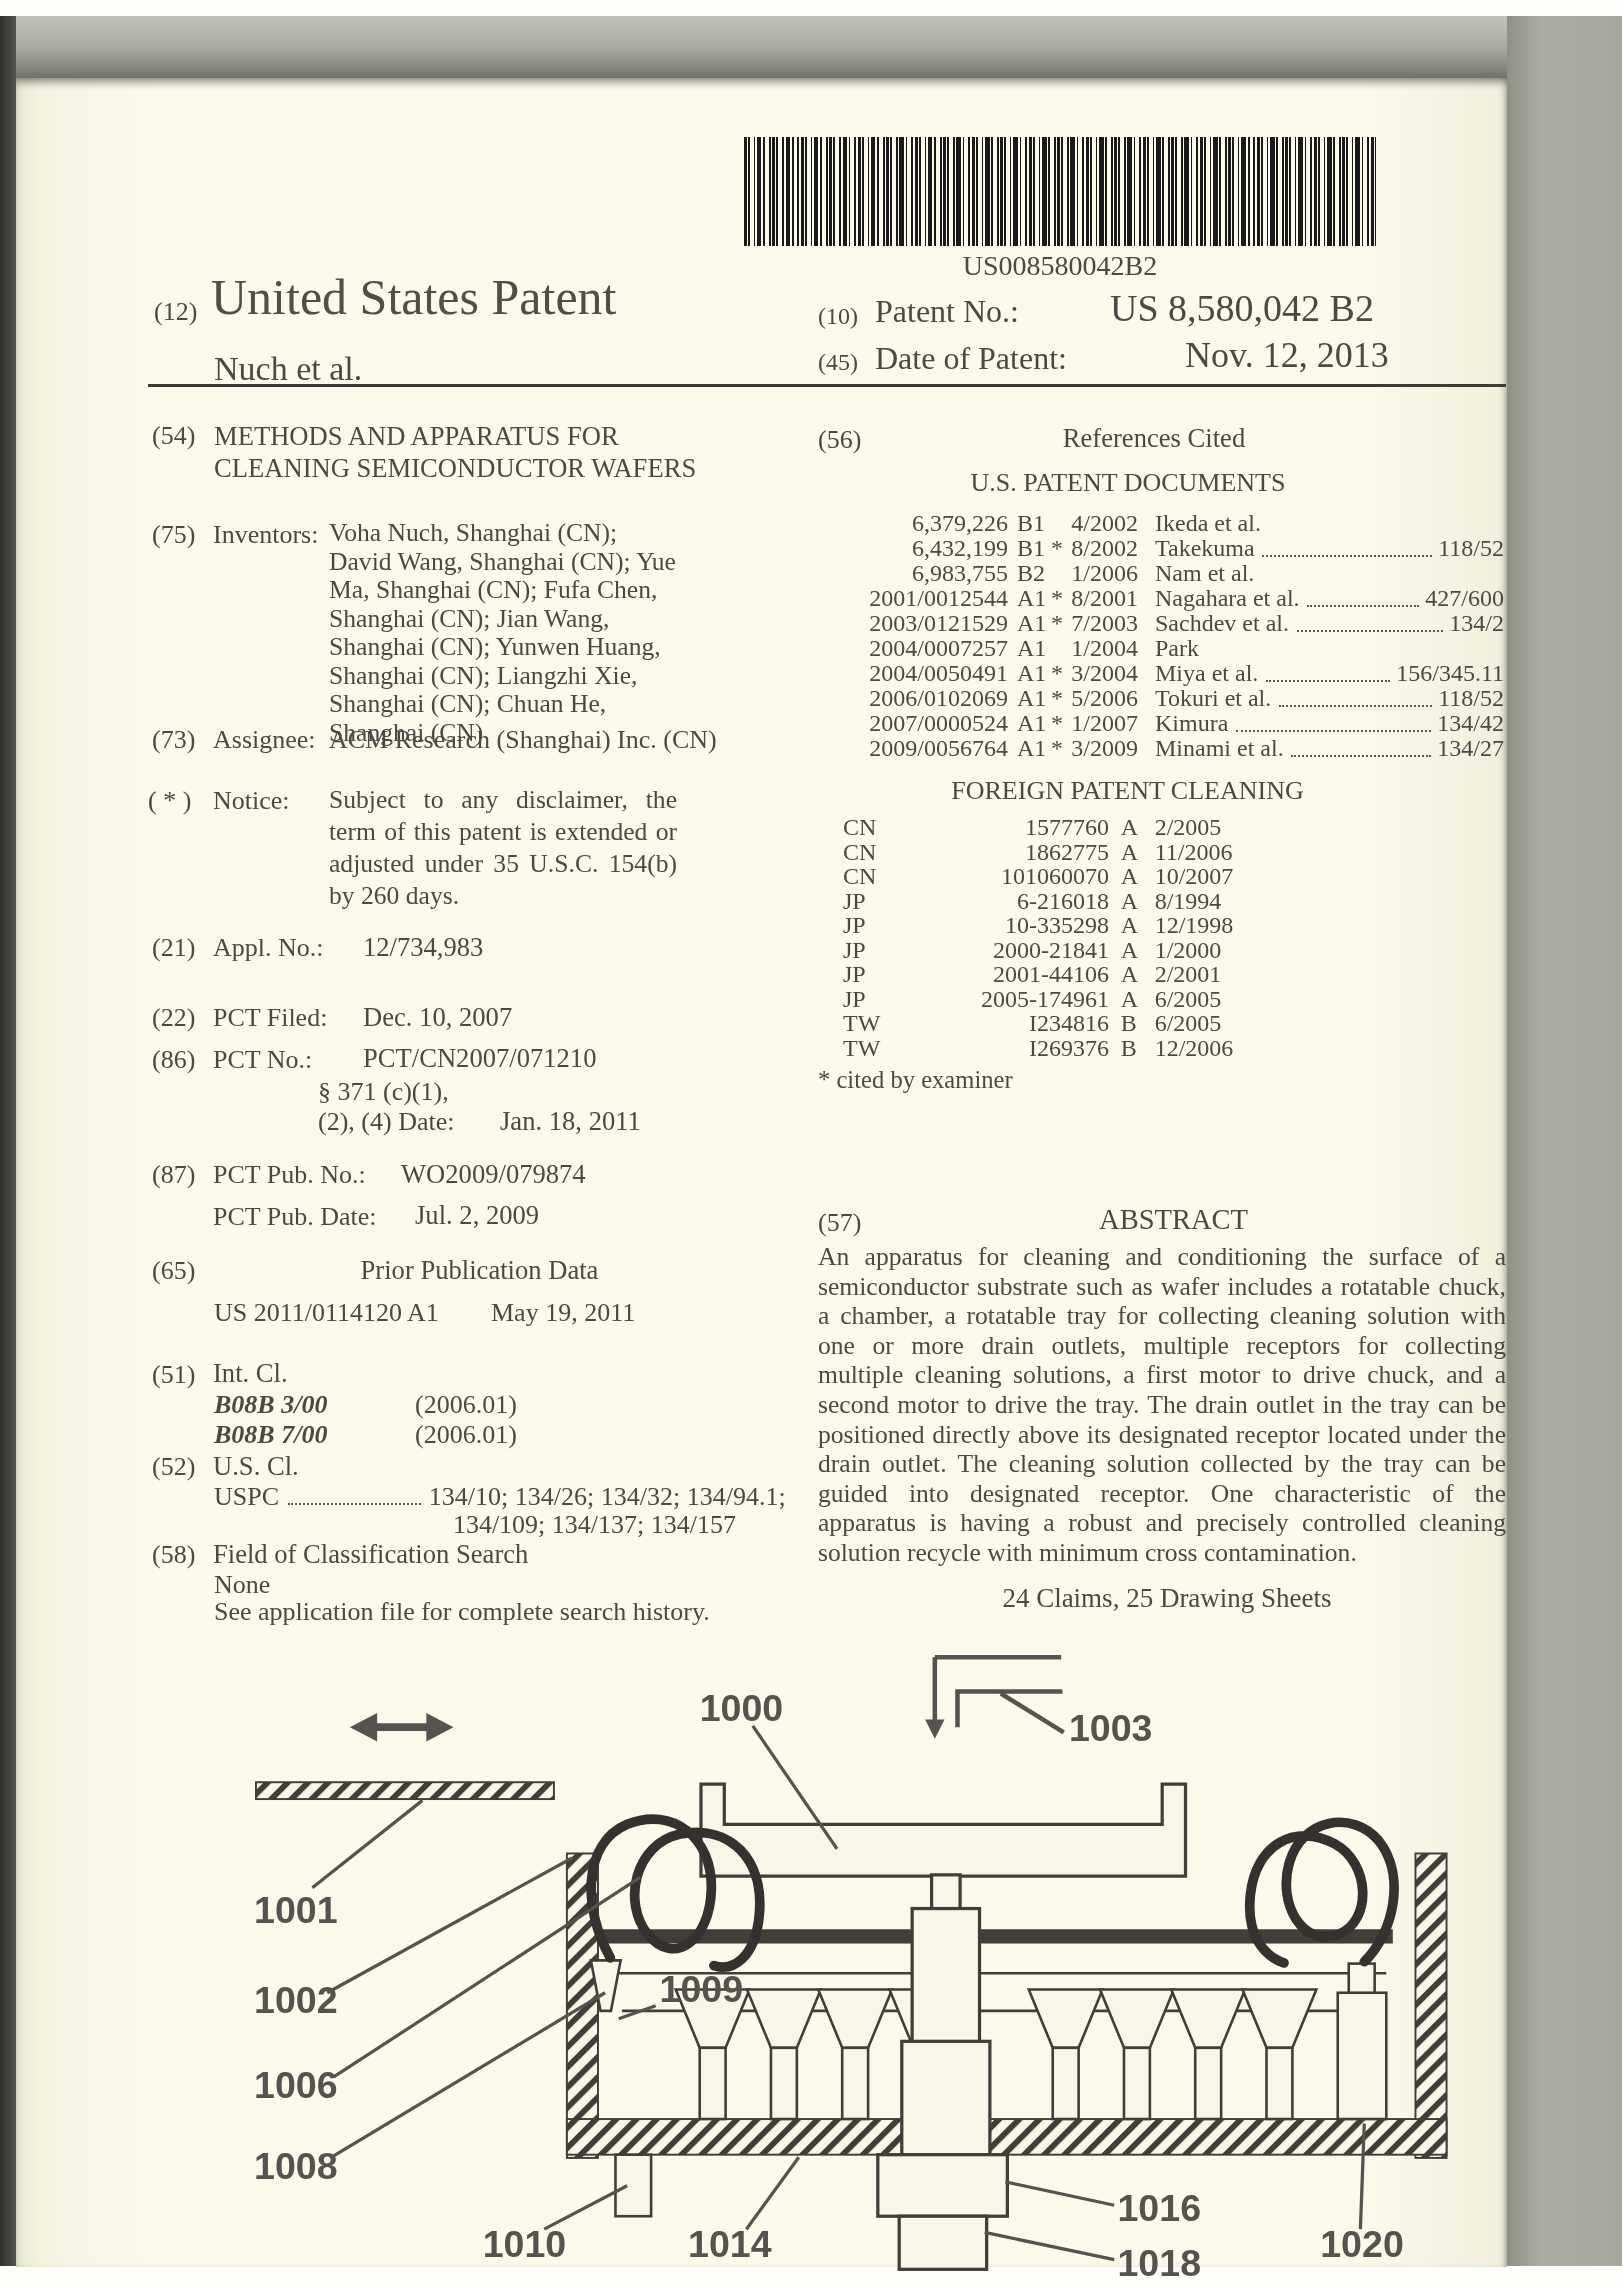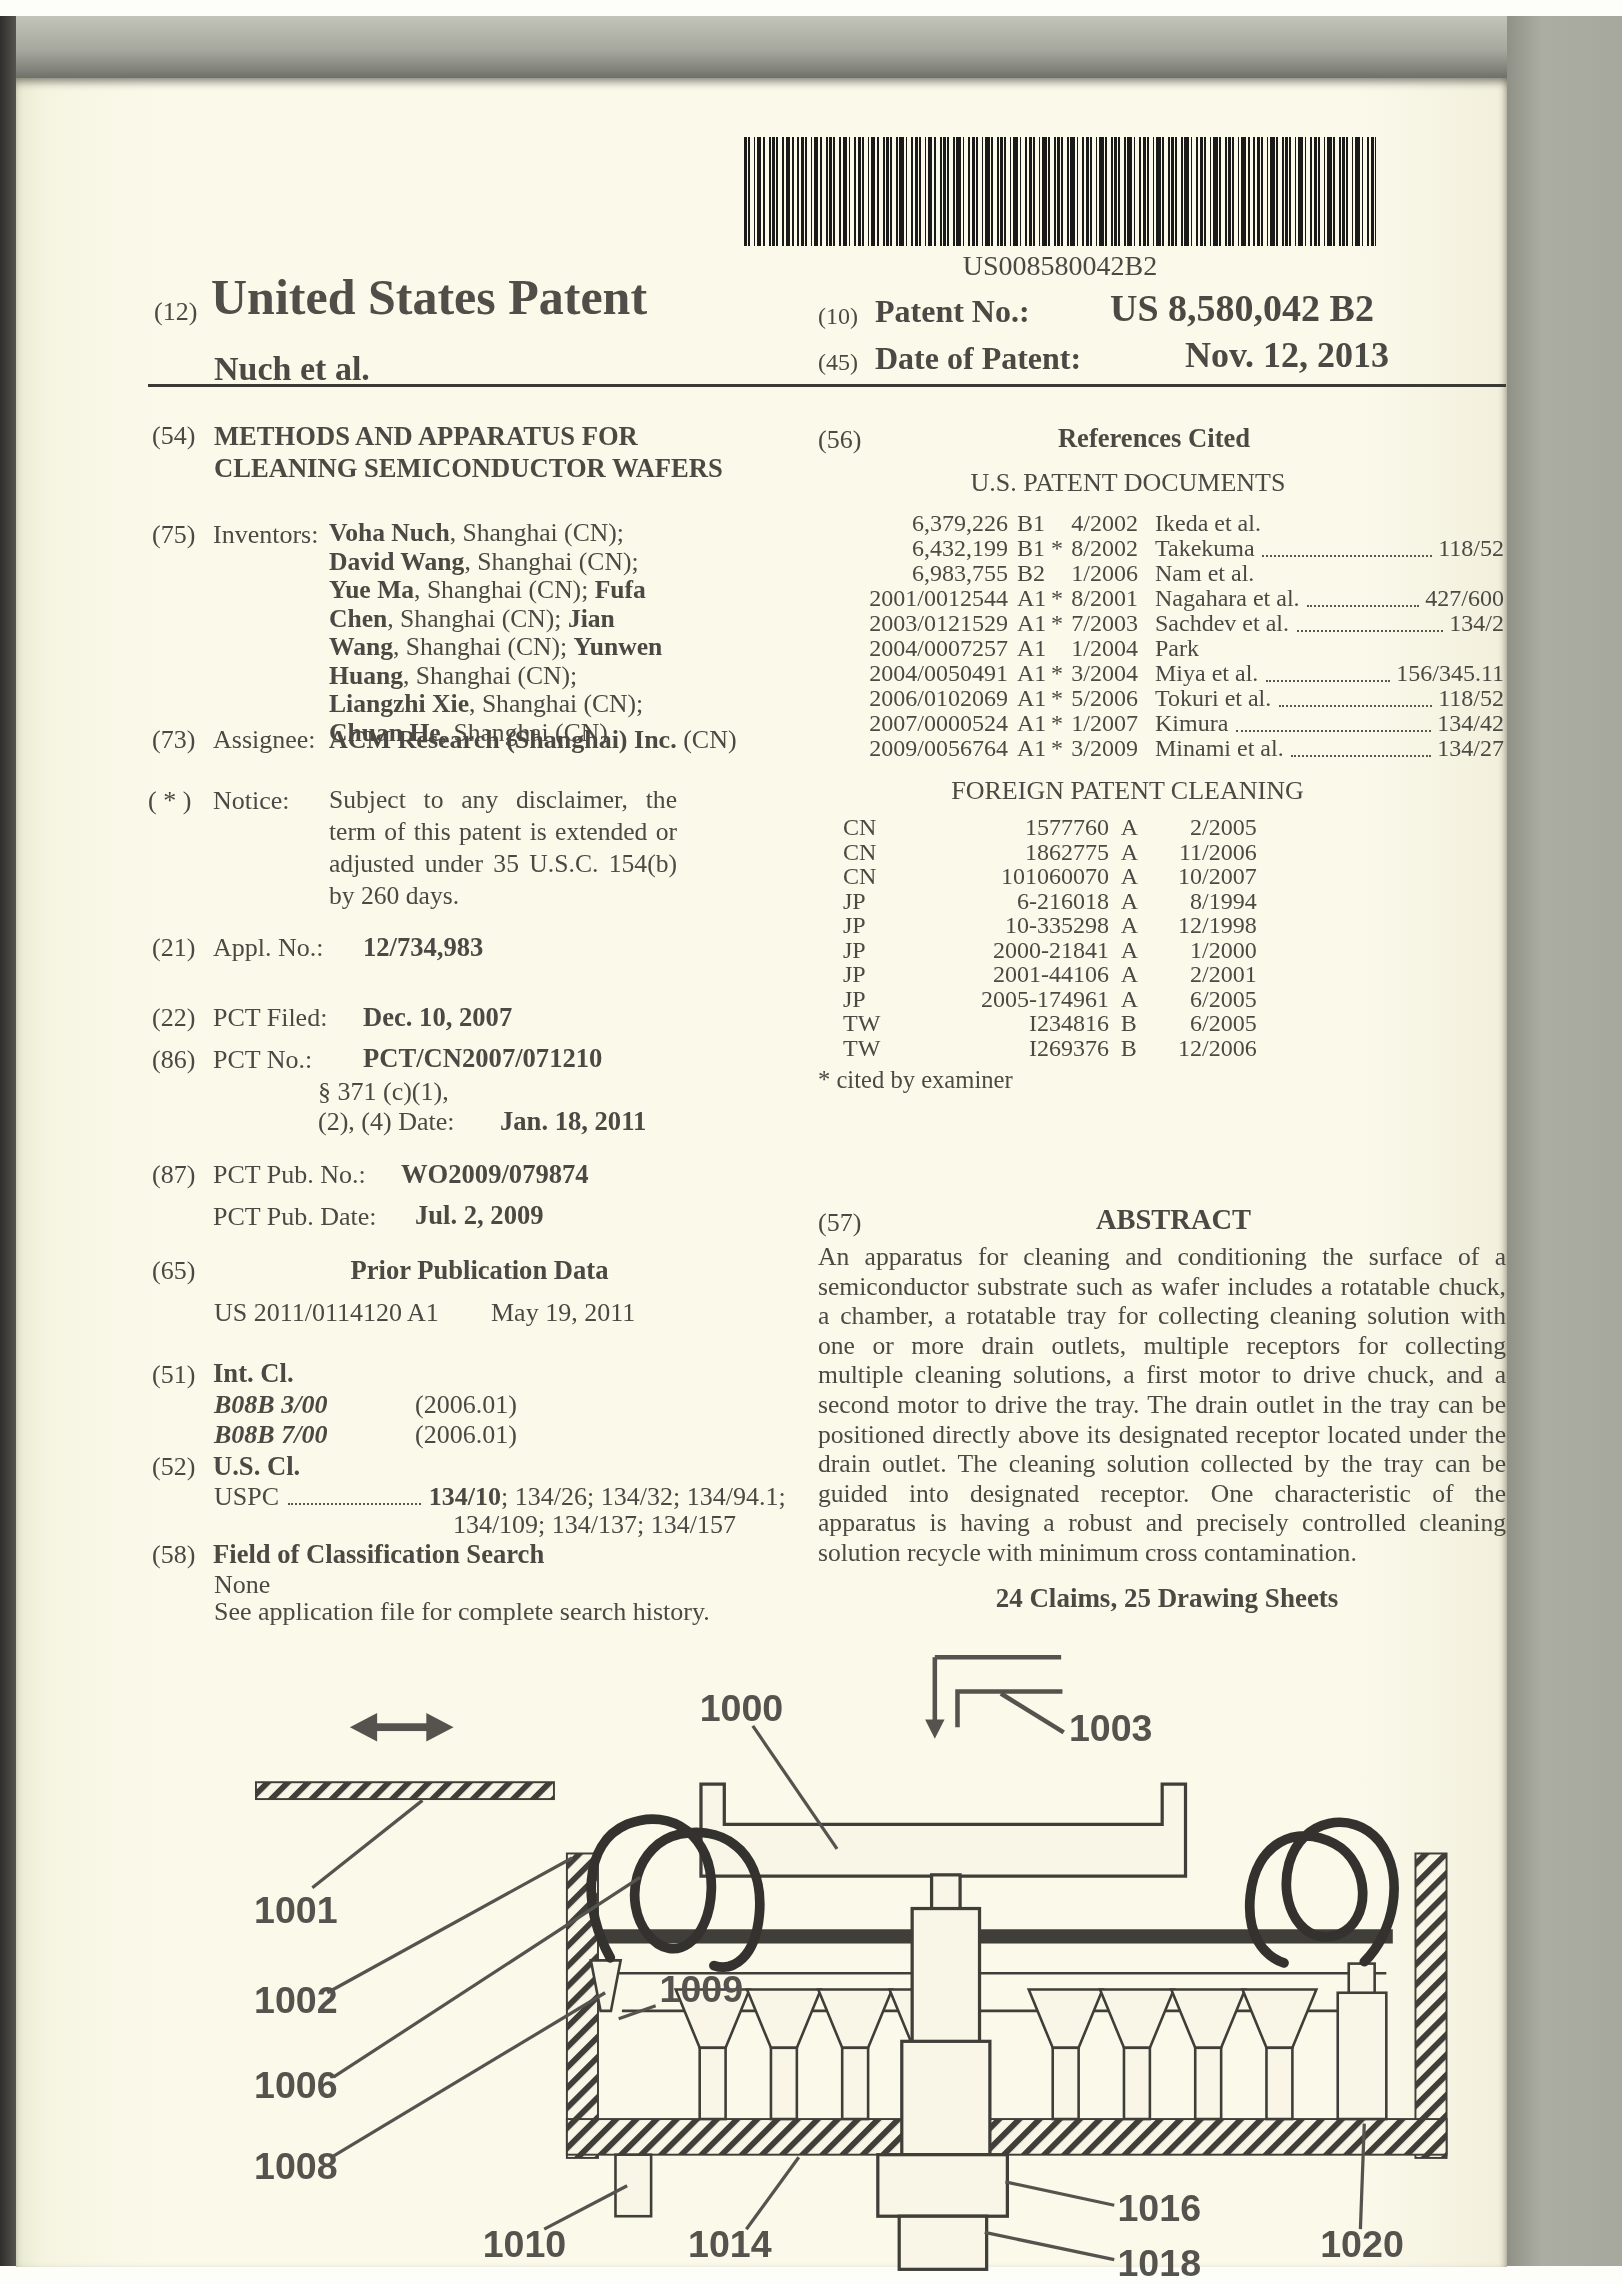--- a/index.html
+++ b/index.html
@@ -1,19 +1,19 @@
 <!DOCTYPE html>
 <html style="font-size:10.4px"><head>
 <meta charset="utf-8">
 <style>
   html,body{margin:0;padding:0;background:#ffffff}
   #canvas{position:relative;width:1622px;height:2284px;overflow:hidden;
           font-family:"Liberation Serif",serif;color:#4b4944;background:#fdfdfa}
   .abs{position:absolute}
-  .b{font-weight:bold}
+  .b{font-weight:normal}
   .i{font-style:italic}
   .ctr{text-align:center}
   .jtext{text-align:justify}
 
   .scan-top{position:absolute;left:0;top:15.6px;width:1622px;height:62px;
     background:linear-gradient(180deg,#c2c4ba 0%,#a6a89e 55%,#83857c 85%,#6f7169 100%)}
   .scan-right{position:absolute;left:1507px;top:15.6px;width:115px;height:2250px;
     background:linear-gradient(90deg,#8f9187,#abada3 30%,#a6a89e)}
   .scan-left{position:absolute;left:0;top:15.6px;width:15.6px;height:2250px;
     background:linear-gradient(90deg,#2f2e2b,#55544e)}
@@ -34,21 +34,21 @@
   .c-star{width:17px;flex:none}
   .c-date{width:70px;text-align:right;margin-right:17px;flex:none}
   .c-name{white-space:nowrap;flex:none}
   .c-dots{flex:1;border-bottom:2.6px dotted #5a5850;margin:0 6.5px 4.5px 7.8px;align-self:flex-end}
   .c-ref{text-align:right;flex:none}
 
   .frow{display:flex;align-items:baseline}
   .f-country{width:52px;flex:none}
   .f-num{width:214px;text-align:right;flex:none}
   .f-kind{width:34px;margin-left:11.7px;flex:none}
-  .f-date{width:102px;text-align:right;flex:none}
+  .f-date{width:102px;flex:none}
 
   .iclrow{display:flex;align-items:flex-end}
   .icl-code{width:201px;font-weight:bold;font-style:italic;flex:none}
 
   .lead-dots{display:inline-block;width:133px;border-bottom:2.6px dotted #5a5850;height:17px;margin:0 7.8px 0 9px}
 </style>
 </head>
 <body>
 
 <div id="canvas">

